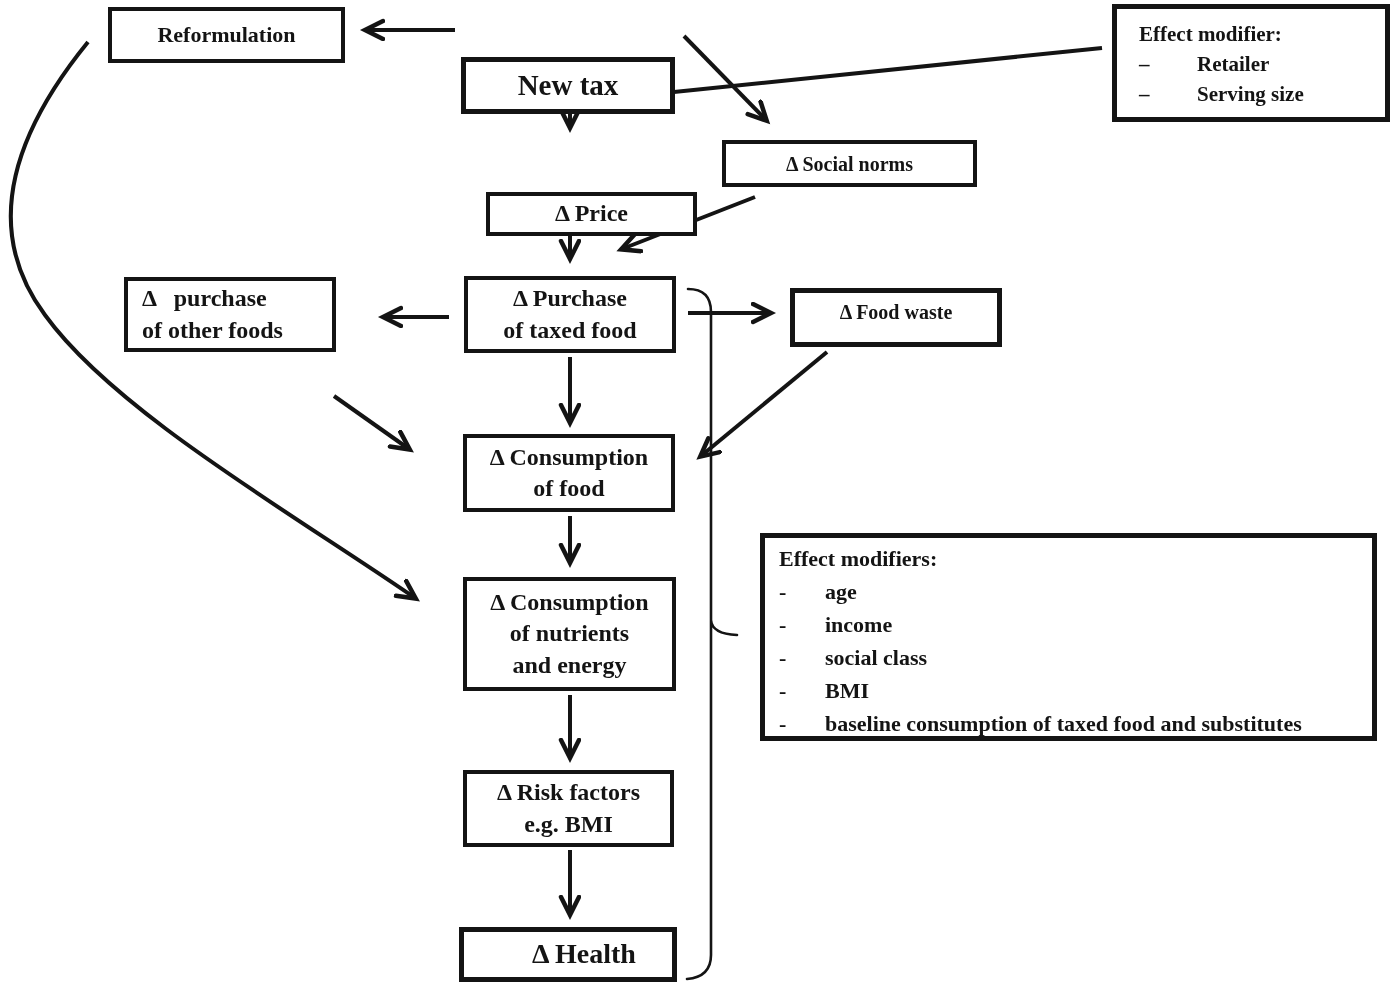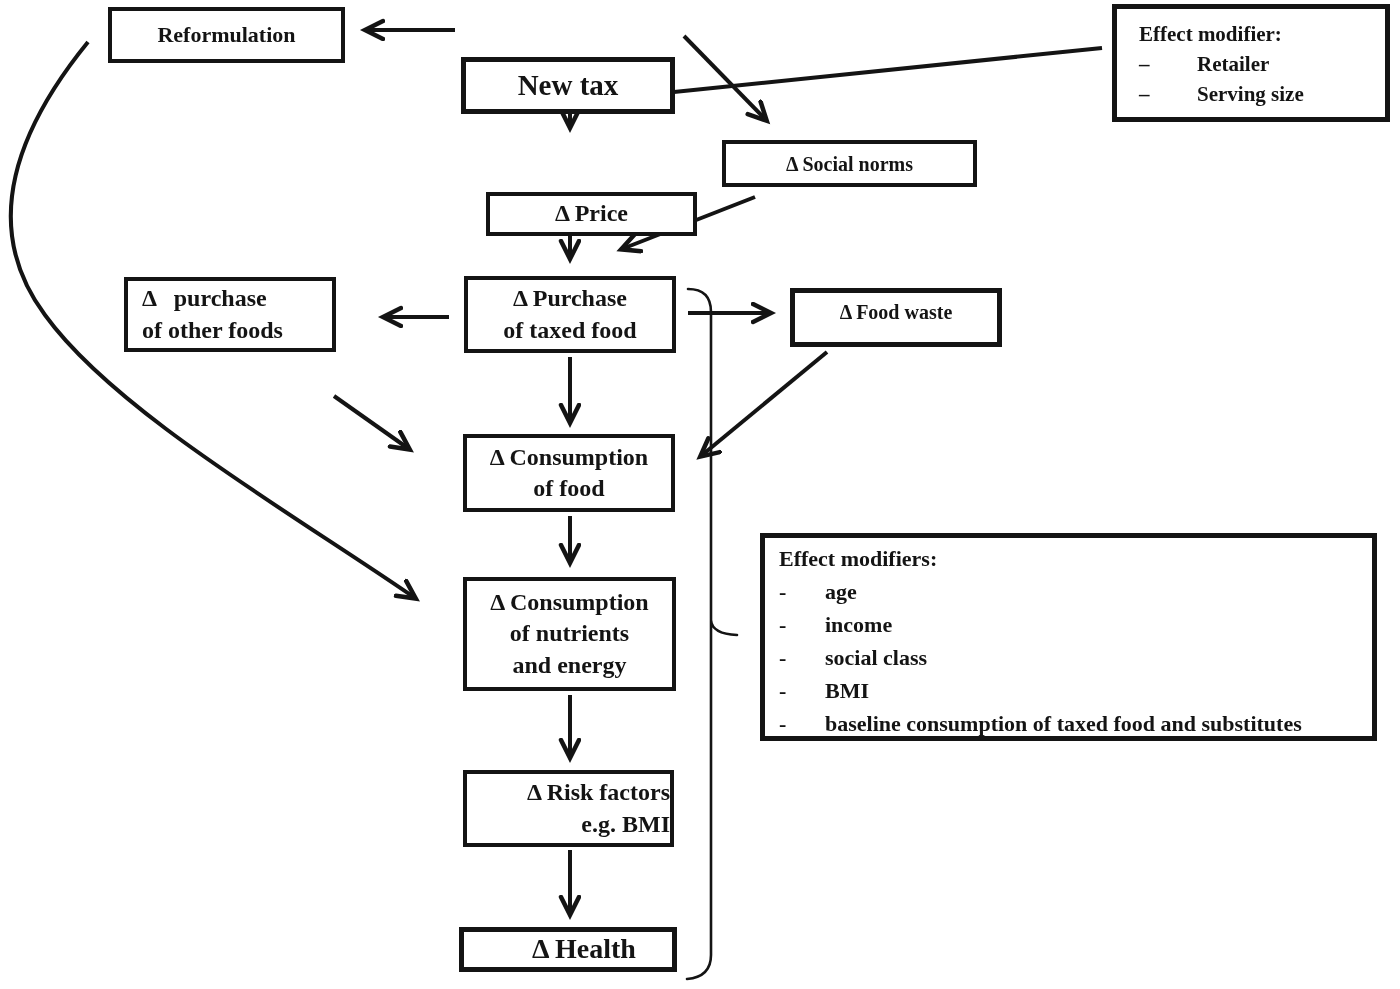--- a/index.html
+++ b/index.html
@@ -40,22 +40,22 @@
   .n-newtax        { left: 461px; top: 13px;  width: 214px; height: 57px; font-size: 29px; border-width: 5px; margin-top: 44px; }
   .n-price         { left: 486px; top: 147px; width: 211px; height: 44px; font-size: 24px; margin-top: 45px; }
   .n-social        { left: 722px; top: 140px; width: 255px; height: 47px; font-size: 20px; }
   .n-purchase      { left: 464px; top: 276px; width: 212px; height: 77px; font-size: 24px; }
   .n-otherfoods    { left: 124px; top: 277px; width: 212px; height: 75px; font-size: 24px;
                      align-items: flex-start; text-align: left; padding-left: 14px; }
   .n-foodwaste     { left: 790px; top: 288px; width: 212px; height: 59px; font-size: 20px;
                      border-width: 5px; padding-bottom: 12px; }
   .n-consfood      { left: 463px; top: 434px; width: 212px; height: 78px; font-size: 24px; }
   .n-nutrients     { left: 463px; top: 577px; width: 213px; height: 114px; font-size: 24px; }
-  .n-risk          { left: 463px; top: 770px; width: 211px; height: 77px; font-size: 24px; align-items: flex-end; }
-  .n-health        { left: 459px; top: 927px; width: 218px; height: 45px; font-size: 28px; border-width: 5px; padding-left: 32px; }
+  .n-risk          { left: 463px; top: 770px; width: 211px; height: 77px; font-size: 24px; }
+  .n-health        { left: 459px; top: 927px; width: 218px; height: 55px; font-size: 28px; border-width: 5px; padding-left: 32px; }
 
   .listbox {
     position: absolute;
     box-sizing: border-box;
     background: #ffffff;
     border: 5px solid #141414;
     font-weight: bold;
     text-align: left;
   }
   .b-modtop { left: 1104px; top: 4px; width: 278px; height: 118px;

